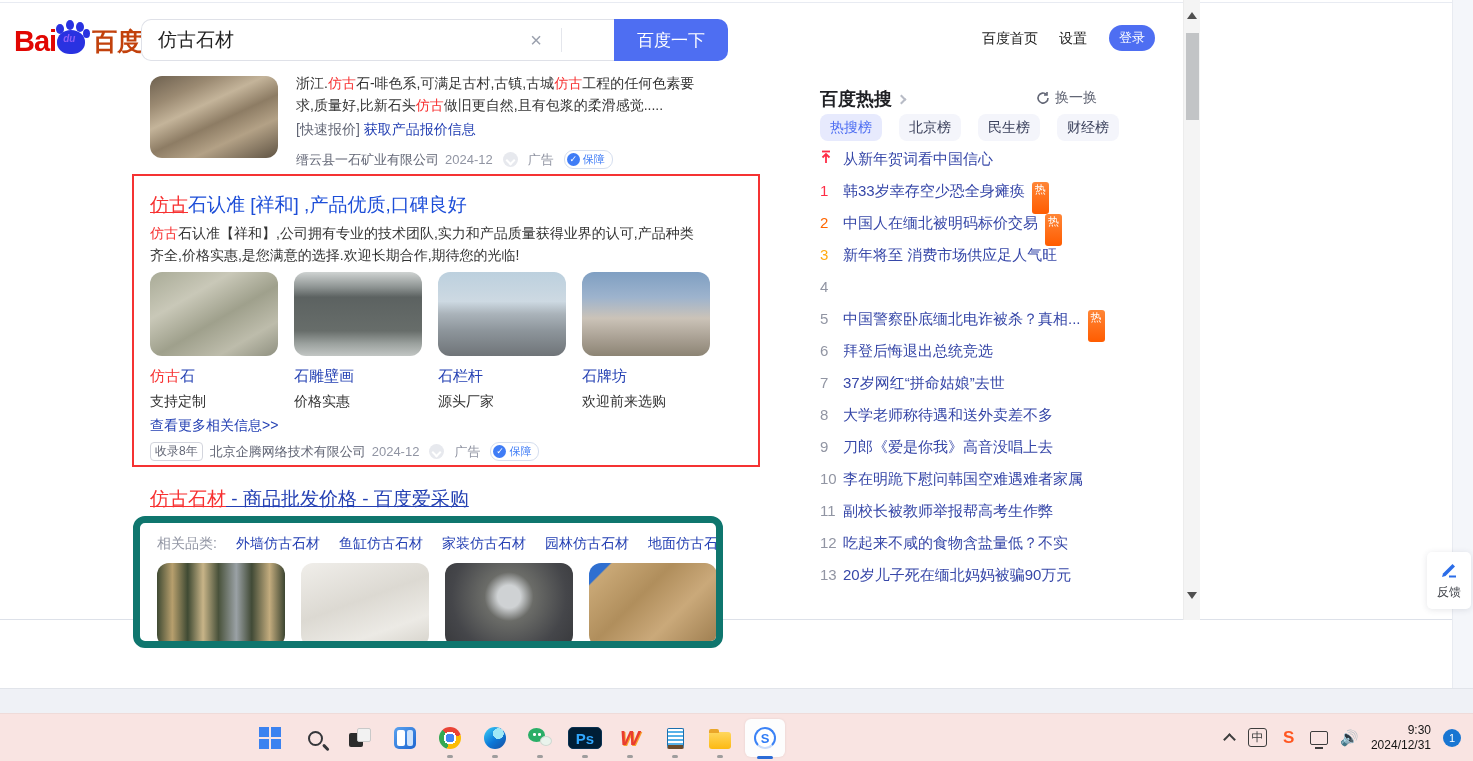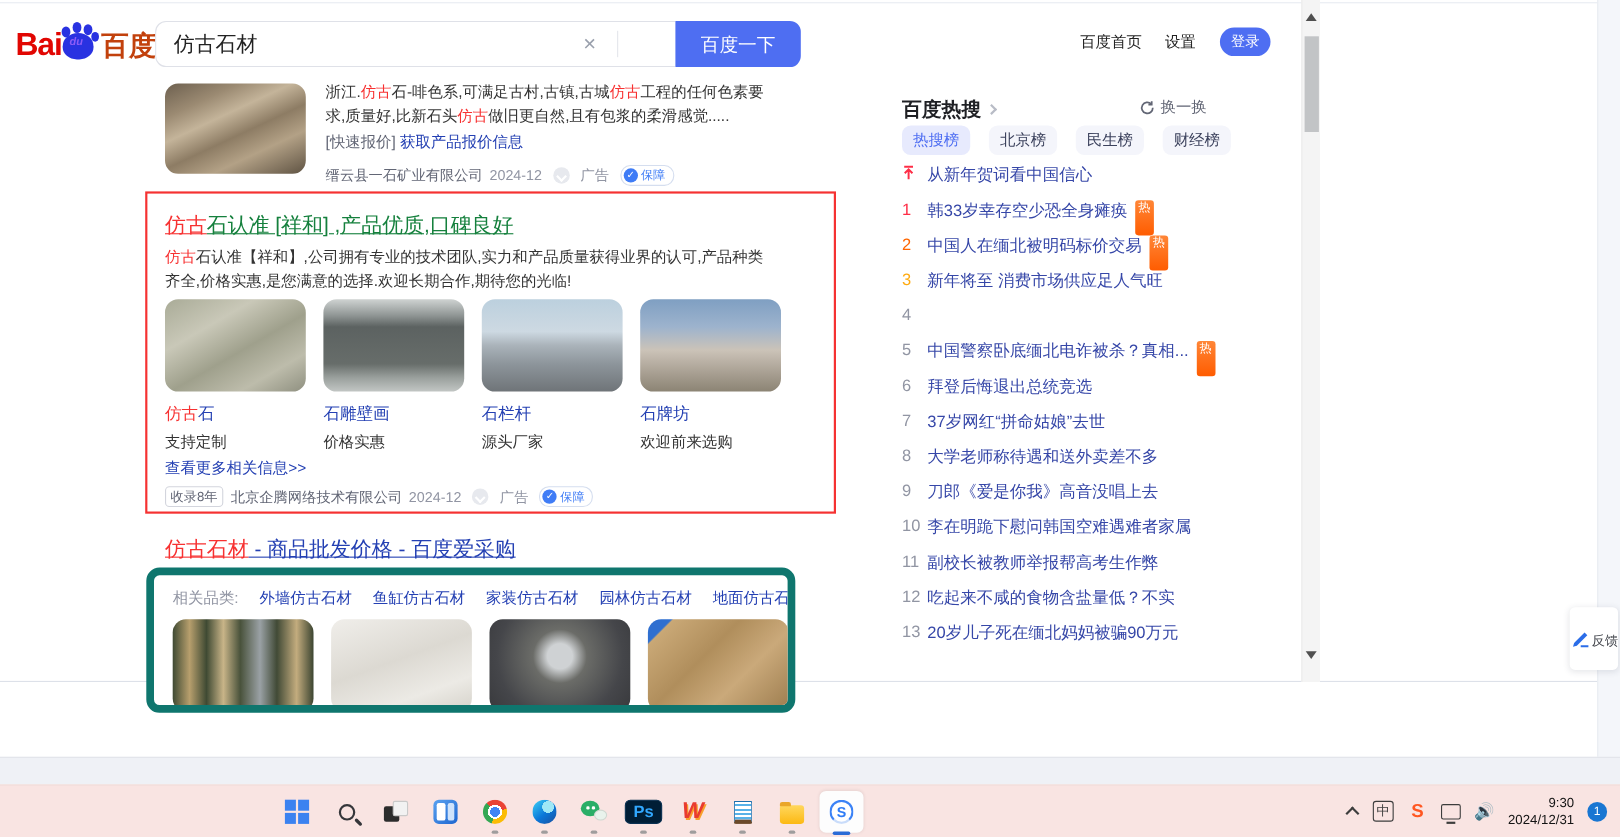--- a/index.html
+++ b/index.html
@@ -55,21 +55,21 @@
   .circle-ico::after{content:"";position:absolute;left:4px;top:5px;width:5px;height:5px;border-right:2px solid #fff;border-bottom:2px solid #fff;transform:rotate(45deg)}
   .ad-flag{margin-left:10px;color:#9195a3}
   .secure-badge{display:inline-flex;align-items:center;margin-left:10px;border:1px solid #d5deef;border-radius:9px;padding:1px 7px 1px 2px;background:#fff;cursor:pointer}
   .secure-badge .chk{width:13px;height:13px;border-radius:50%;background:#3f7cf6;color:#fff;font-size:9px;line-height:13px;text-align:center;margin-right:3px}
   .secure-badge .txt{color:#3f7cf6;font-size:11px}
   .age-badge{border:1px solid #d3d5dd;border-radius:4px;color:#626675;font-size:12px;padding:0 4px;line-height:17px;margin-right:7px}
 
   .redbox{position:absolute;left:132px;top:174px;width:628px;height:293px;border:2px solid #f53232}
   .ad-title{position:absolute;left:150px;top:192px;font-size:19px;cursor:pointer}
   .ad-title .t-red{color:#f73131;text-decoration:underline}
-  .ad-title .t-blue{color:#15803d;text-decoration:underline}
+  .ad-title .t-blue{color:#1d4ed8;}
   .ad-desc{position:absolute;left:150px;top:222px;width:556px;font-size:14px;line-height:22px;color:#333}
   .ad-cards{position:absolute;left:150px;top:272px;display:flex;gap:16px}
   .ad-card{width:128px;cursor:pointer}
   .ad-card .img{width:128px;height:84px;border-radius:12px}
   .img-pave{background:linear-gradient(150deg,#a9ab97 0%,#c9c8b8 30%,#9fa08c 55%,#bdbcab 78%,#8f9080 100%)}
   .img-carve{background:linear-gradient(180deg,#cfd3d2 0%,#8e9493 18%,#5c6261 30%,#676d6a 70%,#9aa09d 85%,#c2c6c4 100%)}
   .img-rail{background:linear-gradient(180deg,#bcd0de 0%,#cdd9e2 35%,#aab3ba 50%,#8d959b 70%,#6f7478 100%)}
   .img-arch{background:linear-gradient(180deg,#7f9fc2 0%,#9db3cd 30%,#cbc3b8 55%,#a89f92 80%,#8c8474 100%)}
   .ad-card .nm{margin-top:11px;font-size:15px}
   .ad-card .nm .n-red{color:#f73131}
@@ -100,21 +100,21 @@
   .hs-tab{height:27px;line-height:27px;padding:0 10px;border-radius:8px;font-size:14px;background:#f4f5fb;color:#3b415c;cursor:pointer}
   .hs-tab.active{background:#e7eafd;color:#4e6ef2}
   .hs-list{position:absolute;left:820px;top:150px;width:290px}
   .hs-row{display:flex;height:32px;cursor:pointer}
   .hs-rank{width:23px;font-size:15px;flex:0 0 23px}
   .rk-1{color:#fe2d46}.rk-2{color:#ff6600}.rk-3{color:#ffab12}.rk-g{color:#9195a3}
   .hs-text{font-size:15px;color:#3647a8;white-space:nowrap}
   .hs-hot{margin-left:7px;background:linear-gradient(180deg,#ff8637,#ff5c00);color:#fff;font-size:11px;line-height:15px;padding:0 3px;border-radius:3px;flex:0 0 auto}
 
   
-  .feedback{position:absolute;left:1427px;top:552px;width:44px;height:57px;background:#fff;border-radius:5px;box-shadow:0 1px 6px rgba(40,50,70,.12);display:flex;flex-direction:row;align-items:center;justify-content:center;cursor:pointer}
+  .feedback{position:absolute;left:1427px;top:552px;width:44px;height:57px;background:#fff;border-radius:5px;box-shadow:0 1px 6px rgba(40,50,70,.12);display:flex;flex-direction:column;align-items:center;justify-content:center;cursor:pointer}
   .feedback .lbl{margin-top:4px;font-size:12px;color:#43464d}
 
   
   .desk-gray{position:absolute;left:0;top:688px;width:100%;height:25px;background:#eff1f6;border-top:1px solid #e1e4ea}
   .taskbar{position:absolute;left:0;top:713px;width:100%;height:48px;background:#f9e4e2;border-top:1px solid rgba(0,0,0,.04)}
   .tb-icons{position:absolute;left:250px;top:2px;display:flex;gap:5px}
   .tb-btn{position:relative;width:40px;height:44px;display:flex;align-items:center;justify-content:center;cursor:pointer}
   .run-dash{position:absolute;bottom:2px;left:50%;transform:translateX(-50%);width:6px;height:3px;border-radius:2px;background:#9f9d9d}
   .tb-btn.active-app{background:#fdfdfd;border-radius:6px;height:38px;margin-top:3px;box-shadow:0 0 3px rgba(0,0,0,.08)}
   .active-bar{position:absolute;bottom:-2px;left:50%;transform:translateX(-50%);width:16px;height:3px;border-radius:2px;background:#2a6bd6}

